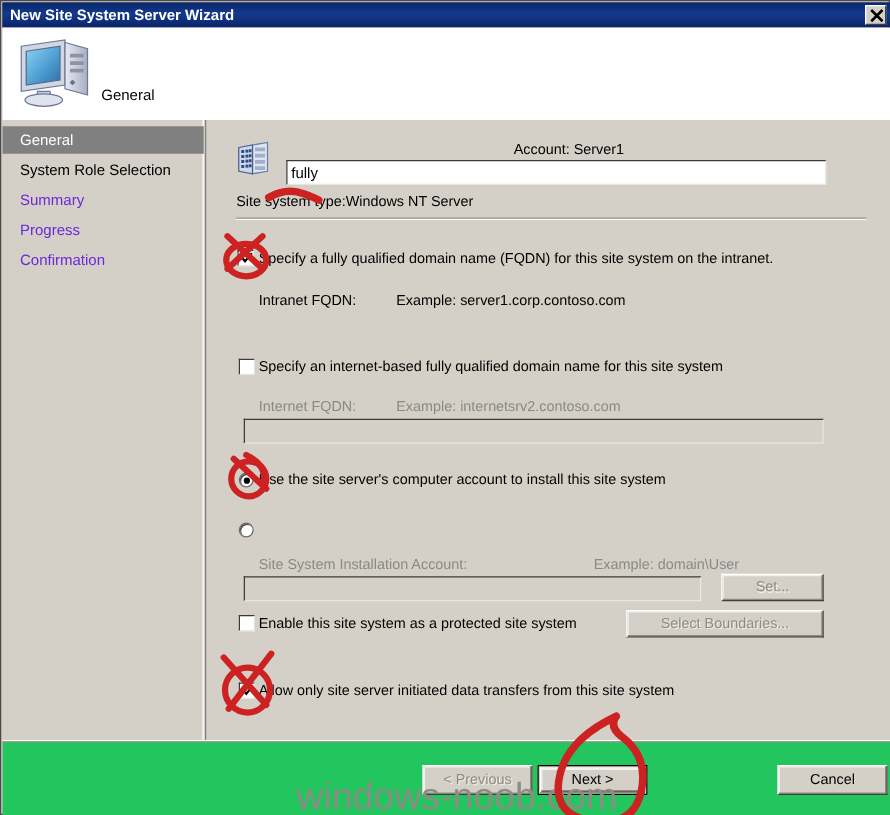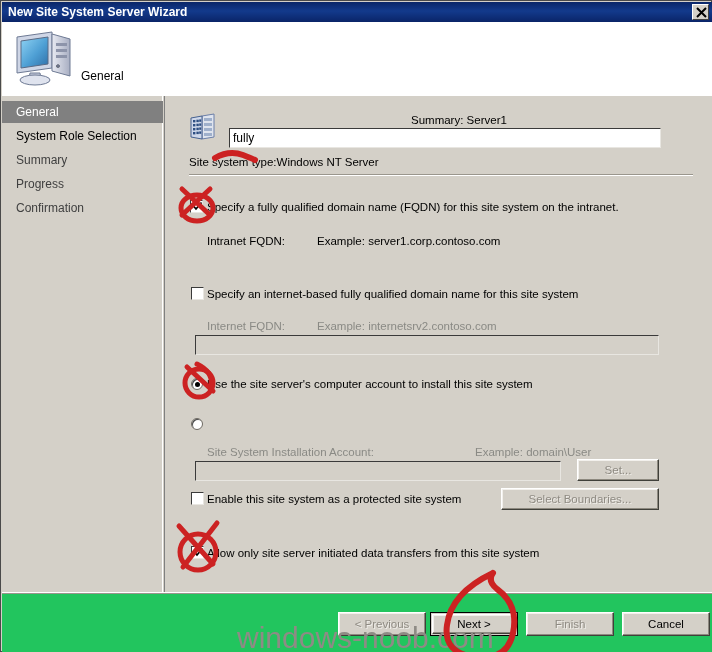--- a/index.html
+++ b/index.html
@@ -54,21 +54,21 @@
   #sidebar{
     position:absolute;left:1px;top:95px;width:161px;height:496px;
     background:#d4d0c8;
     border-right:1px solid #ffffff;
     box-sizing:border-box;
   }
   .side-item{
     position:absolute;left:0px;width:161px;height:22px;
     padding-left:14px;box-sizing:border-box;
     line-height:22px;font-size:12px;
-    color:#404040;
+    color:#6d28d9;
     white-space:nowrap;cursor:default;
   }
   .side-item.active{background:#808080;color:#ffffff;}
   .side-item.enabled{color:#000000;}
 
   #content{
     position:absolute;left:163px;top:95px;width:548px;height:496px;
     background:#d4d0c8;
     border-left:1px solid #808080;
     box-sizing:border-box;
@@ -232,21 +232,21 @@
       </g>
       <g fill="#9fb0cc">
         <rect x="14" y="6" width="8" height="3"></rect>
           <rect x="14" y="11" width="8" height="3"></rect>
         <rect x="14" y="16" width="8" height="3"></rect>
           <rect x="14" y="21" width="8" height="3"></rect>
       </g>
     </svg>
 
     <div class="lbl" style="left:66px;top:18px;margin-top:24px;">Name:</div>
-    <div class="lbl" style="left:246px;top:18px;">Summary: Server1</div>
+    <div class="lbl" style="left:246px;top:18px;">Account: Server1</div>
     <div class="tfield" style="left:64px;top:32px;width:432px;">fully</div>
 
     <div class="lbl" style="left:24px;top:60px;">Site system type:Windows NT Server</div>
     <div class="hr" style="left:24px;top:78px;width:504px;"></div>
 
     <div class="cbox" style="left:25px;top:104px;">
       <svg class="tick" viewBox="0 0 11 11">
         <path d="M1.5 5 L4 8 L9.5 1.5" stroke="#000" stroke-width="1.7" fill="none"></path>
       </svg>
     </div>
@@ -288,21 +288,20 @@
 
   <div id="footer">
     <div id="footer-sep"></div>
 
     <div class="btn disabled" style="left:336px;top:19px;width:88px;height:24px;">&lt; Previous</div>
 
     <div class="btn default" style="left:428px;top:19px;width:88px;height:24px;">
       <span class="inner">Next &gt;</span>
     </div>
 
-    <div class="btn disabled" style="left:524px;top:19px;width:88px;height:24px;">Finish</div>
 
     <div class="btn" style="left:620px;top:19px;width:88px;height:24px;">Cancel</div>
   </div>
 
   <div id="watermark">windows-noob.com</div>
 
   <svg id="annotations" viewBox="0 0 712 652">
     <g fill="none" stroke="#cc2222" stroke-width="5" stroke-linecap="round" stroke-linejoin="round">
 
       <path d="M214 157 q14 -8 28 -3 q8 3 12 5" stroke-width="6"></path>

